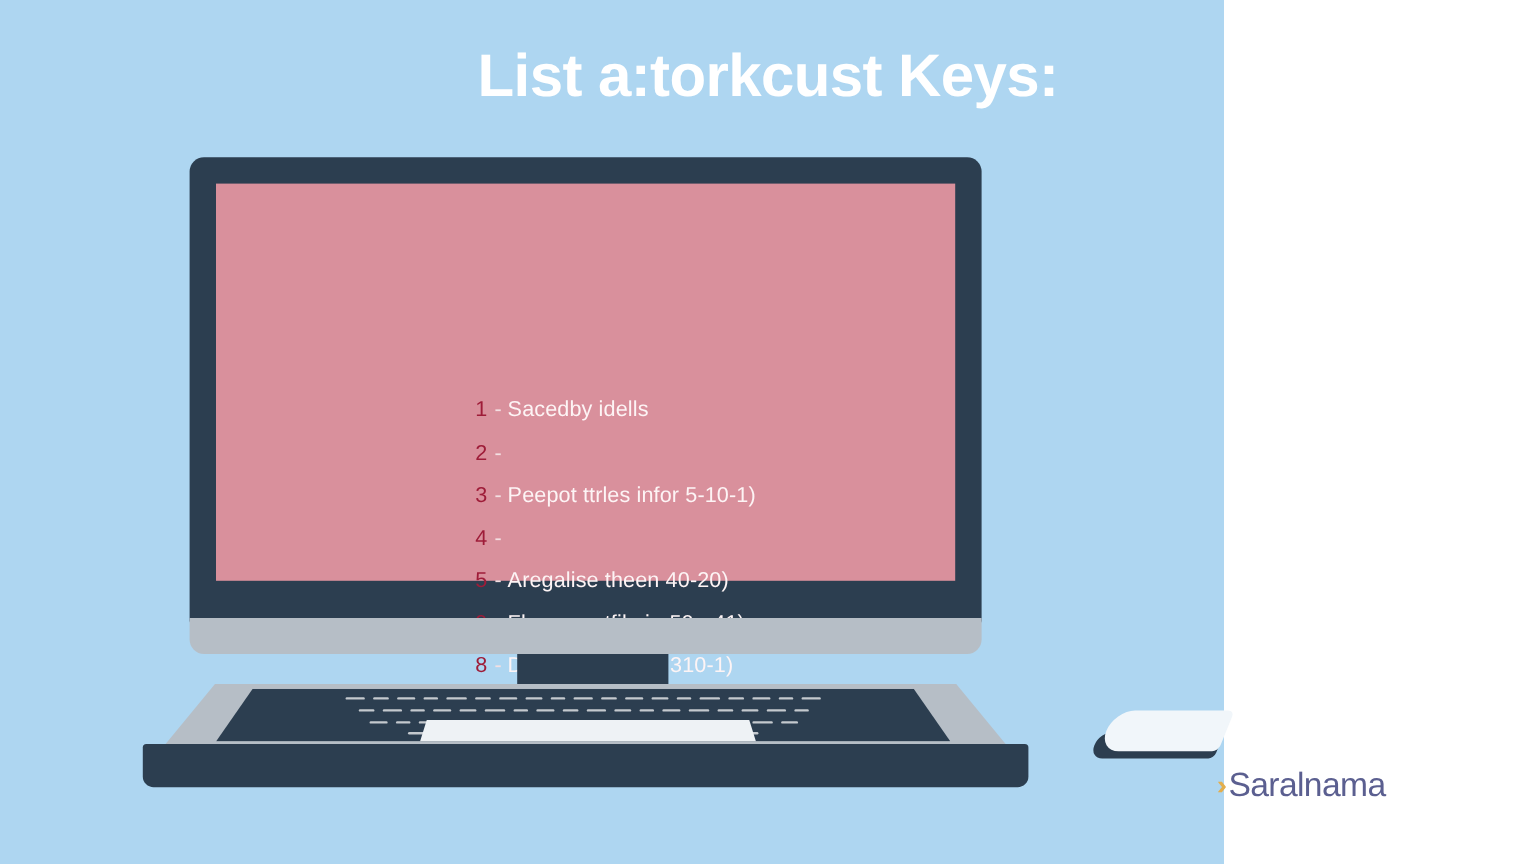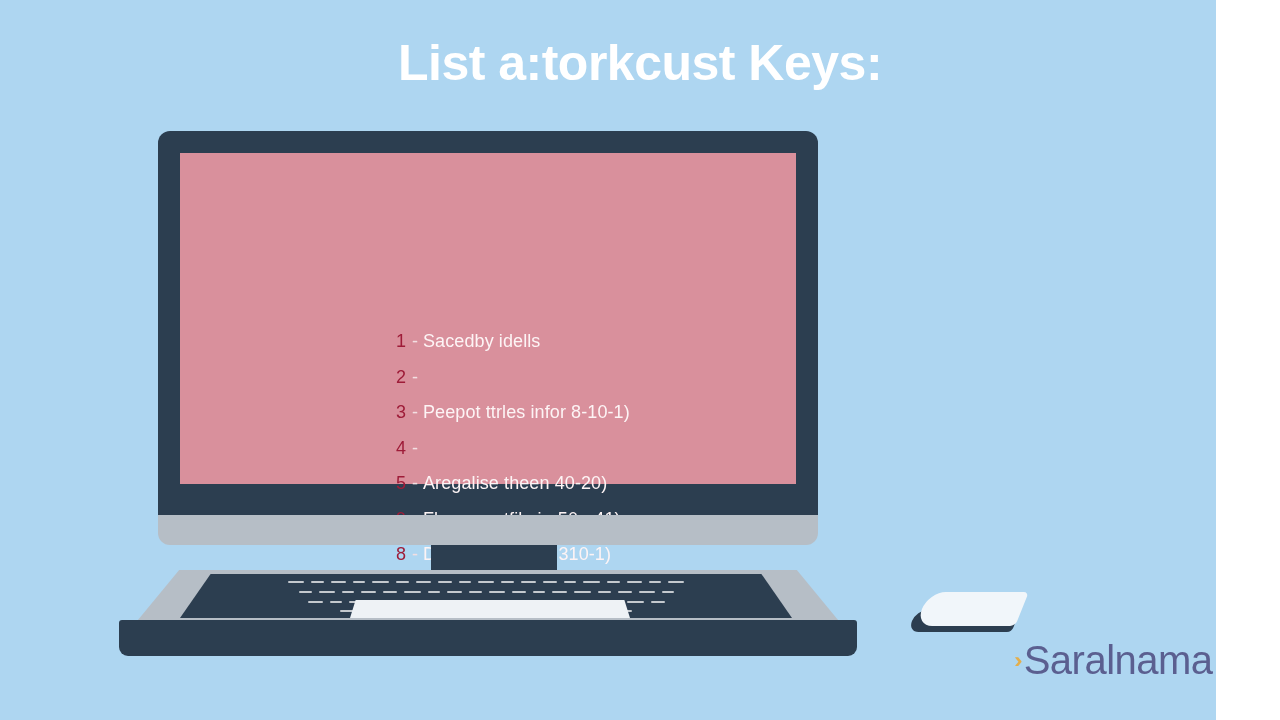--- a/index.html
+++ b/index.html
@@ -4,21 +4,21 @@
 <title>Saralnama Slide</title>
 <style>
   * { margin:0; padding:0; box-sizing:border-box; }
   html, body {
     width:1280px; height:720px;
     overflow:hidden;
     font-family:"Liberation Sans", sans-serif;
   }
   #stage {
     position:relative;
-    width:1216px; height:720px;
+    width:1020px; height:720px;
     background:#aed6f1;
   }
 
   
   #slide-title {
     position:absolute;
     left:0; top:34px;
     width:1280px;
     text-align:center;
     color:#ffffff;
@@ -165,21 +165,21 @@
   #logo-chevron {
     color:#e3ae4d;
     font-size:26px;
     font-weight:bold;
     line-height:1;
     margin-right:1px;
     transform:scaleY(0.85);
   }
   #logo-text {
     color:#5b5f90;
-    font-size:40px;
+    font-size:28px;
     letter-spacing:-0.5px;
     line-height:1;
   }
 </style>
 </head>
 <body>
 
 <div id="stage">
 
   <div id="slide-title">List a:torkcust Keys:</div>
@@ -198,21 +198,21 @@
         </div>
 
         <div class="list-item">
           <span class="num">2</span>
           <span class="dash">-</span>
         </div>
 
         <div class="list-item">
           <span class="num">3</span>
           <span class="dash">-</span>
-          <span class="txt">Peepot ttrles infor 8-10-1)</span>
+          <span class="txt">Peepot ttrles infor 5-10-1)</span>
         </div>
 
         <div class="list-item">
           <span class="num">4</span>
           <span class="dash">-</span>
         </div>
 
         <div class="list-item">
           <span class="num">5</span>
           <span class="dash">-</span>

